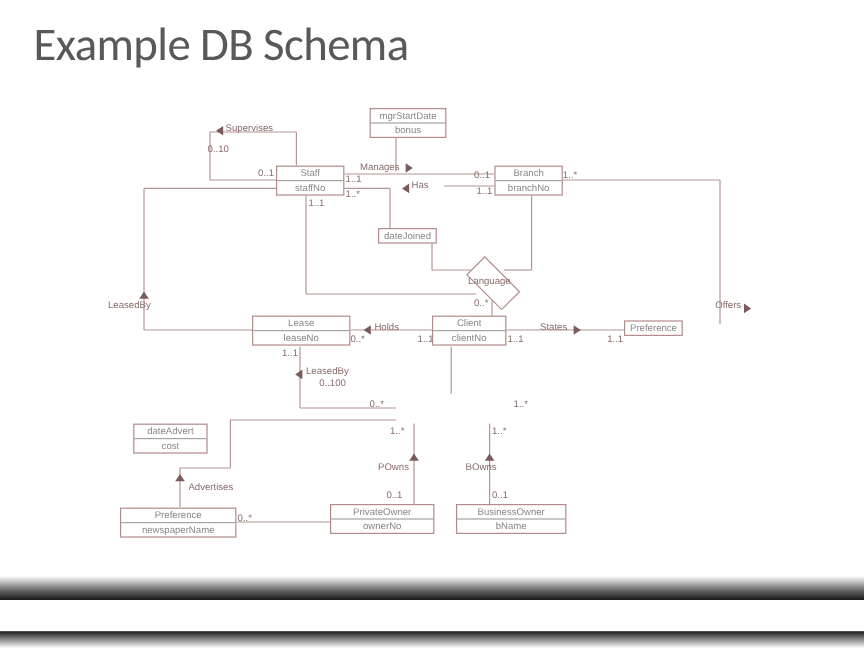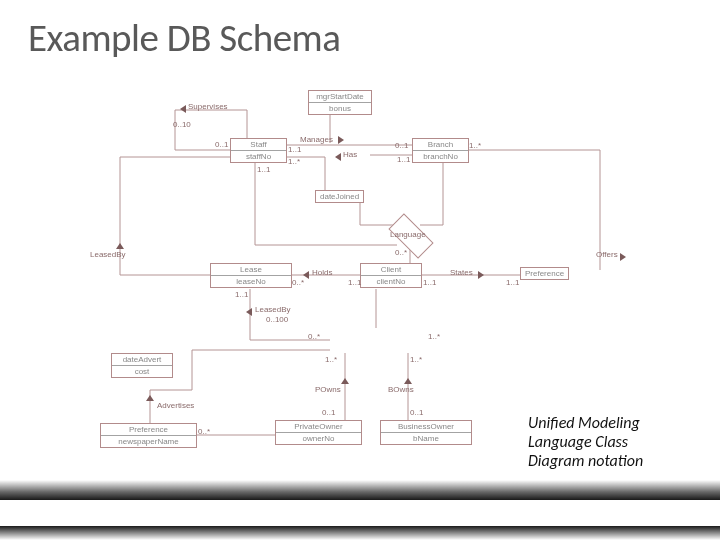--- a/index.html
+++ b/index.html
@@ -163,16 +163,15 @@
     <span class="lbl" style="left:262px;top:323px">0..1</span>
 
     <span class="lbl" style="left:328px;top:300px">BOwns</span>
     <span class="tri triU" style="left:344px;top:293px"></span>
     <span class="lbl" style="left:350px;top:270px">1..*</span>
     <span class="lbl" style="left:350px;top:323px">0..1</span>
 
     <span class="lbl" style="left:368px;top:247px">1..*</span>
   </div>
 
-  <div class="caption">Unified Modeling Language Class Diagram notation</div>
   <div class="shadowbar"></div>
   <div class="shadowbar2"></div>
 </div>
 
 </body></html>

